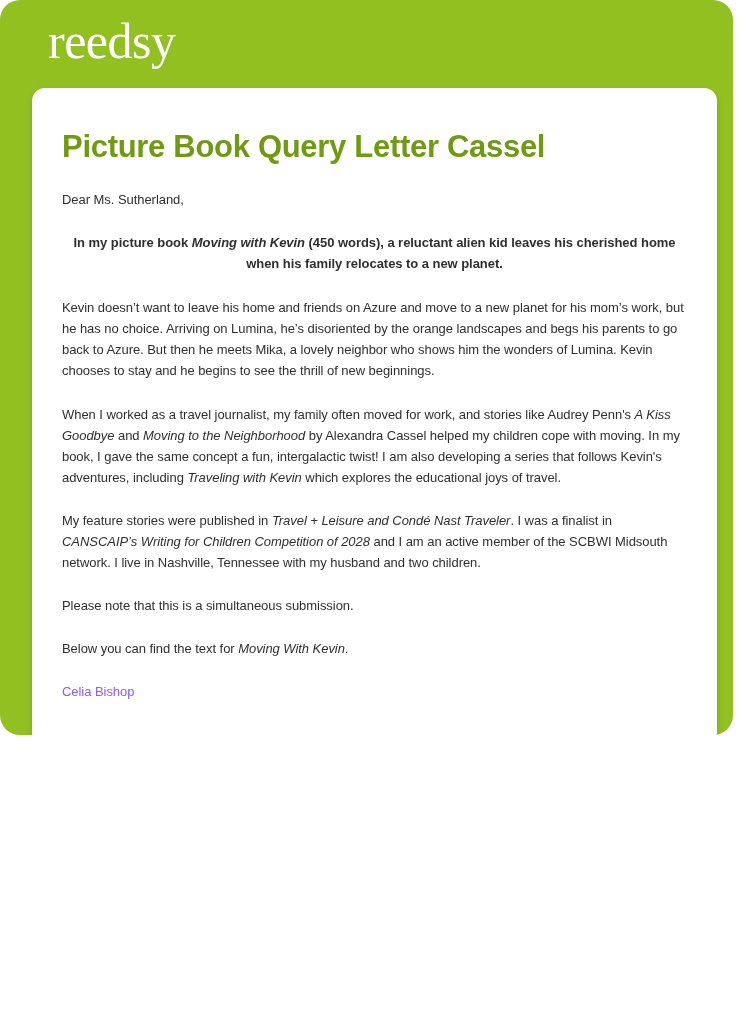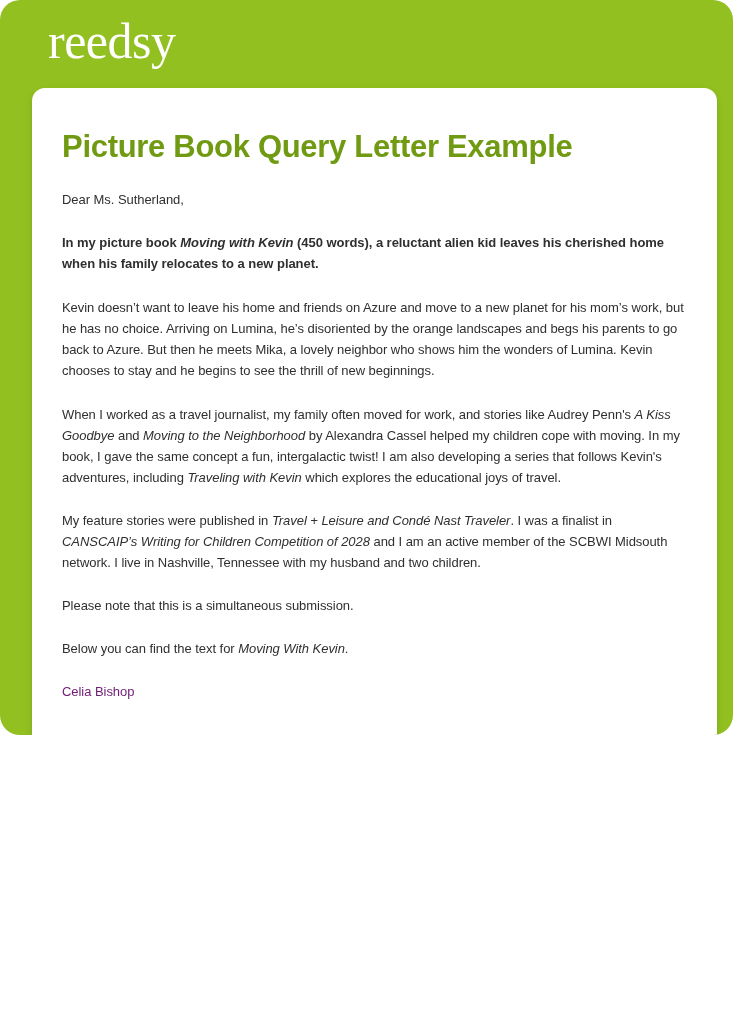--- a/index.html
+++ b/index.html
@@ -83,28 +83,29 @@
     letter-spacing: -0.05px;
   }
 
   .letter p {
     margin: 0 0 22px 0;
   }
 
   .letter p.lede {
     font-weight: 700;
     margin-bottom: 23px;
+    text-align: center;
   }
 
   .letter p.closing-line {
     margin-bottom: 0;
   }
 
   .signature {
-    color: #701a75;
+    color: #8b5cf6;
     margin: 0;
   }
 
   em { font-style: italic; }
 
   
   .watermark {
     position: absolute;
     left: 455px;
     top: 767px;
@@ -156,21 +157,21 @@
             <path d="M104,124 C106,134 105,146 100,156"></path>
             <path d="M84,160 C78,166 76,176 78,186"></path>
             <path d="M102,160 C108,166 110,176 108,186"></path>
             <path d="M90,172 C88,180 88,188 90,196"></path>
           </g>
         </svg>
       </div>
 
       <div class="doc-inner">
 
-        <h1 class="doc-title">Picture Book Query Letter Example</h1>
+        <h1 class="doc-title">Picture Book Query Letter Cassel</h1>
 
         <div class="letter">
 
           <p>Dear Ms. Sutherland,</p>
 
           <p class="lede"><span>In my picture book </span><em>Moving with Kevin</em><span> (450 words), a reluctant alien kid leaves his cherished home when his family relocates to a new planet.</span></p>
 
           <p>Kevin doesn’t want to leave his home and friends on Azure and move to a new planet for his mom’s work, but he has no choice. Arriving on Lumina, he’s disoriented by the orange landscapes and begs his parents to go back to Azure. But then he meets Mika, a lovely neighbor who shows him the wonders of Lumina. Kevin chooses to stay and he begins to see the thrill of new beginnings.</p>
 
           <p><span>When I worked as a travel journalist, my family often moved for work, and stories like Audrey Penn's </span><em>A Kiss Goodbye</em><span> and </span><em>Moving to the Neighborhood</em><span> by Alexandra Cassel helped my children cope with moving. In my book, I gave the same concept a fun, intergalactic twist! I am also developing a series that follows Kevin's adventures, including </span><em>Traveling with Kevin</em><span> which explores the educational joys of travel.</span></p>

